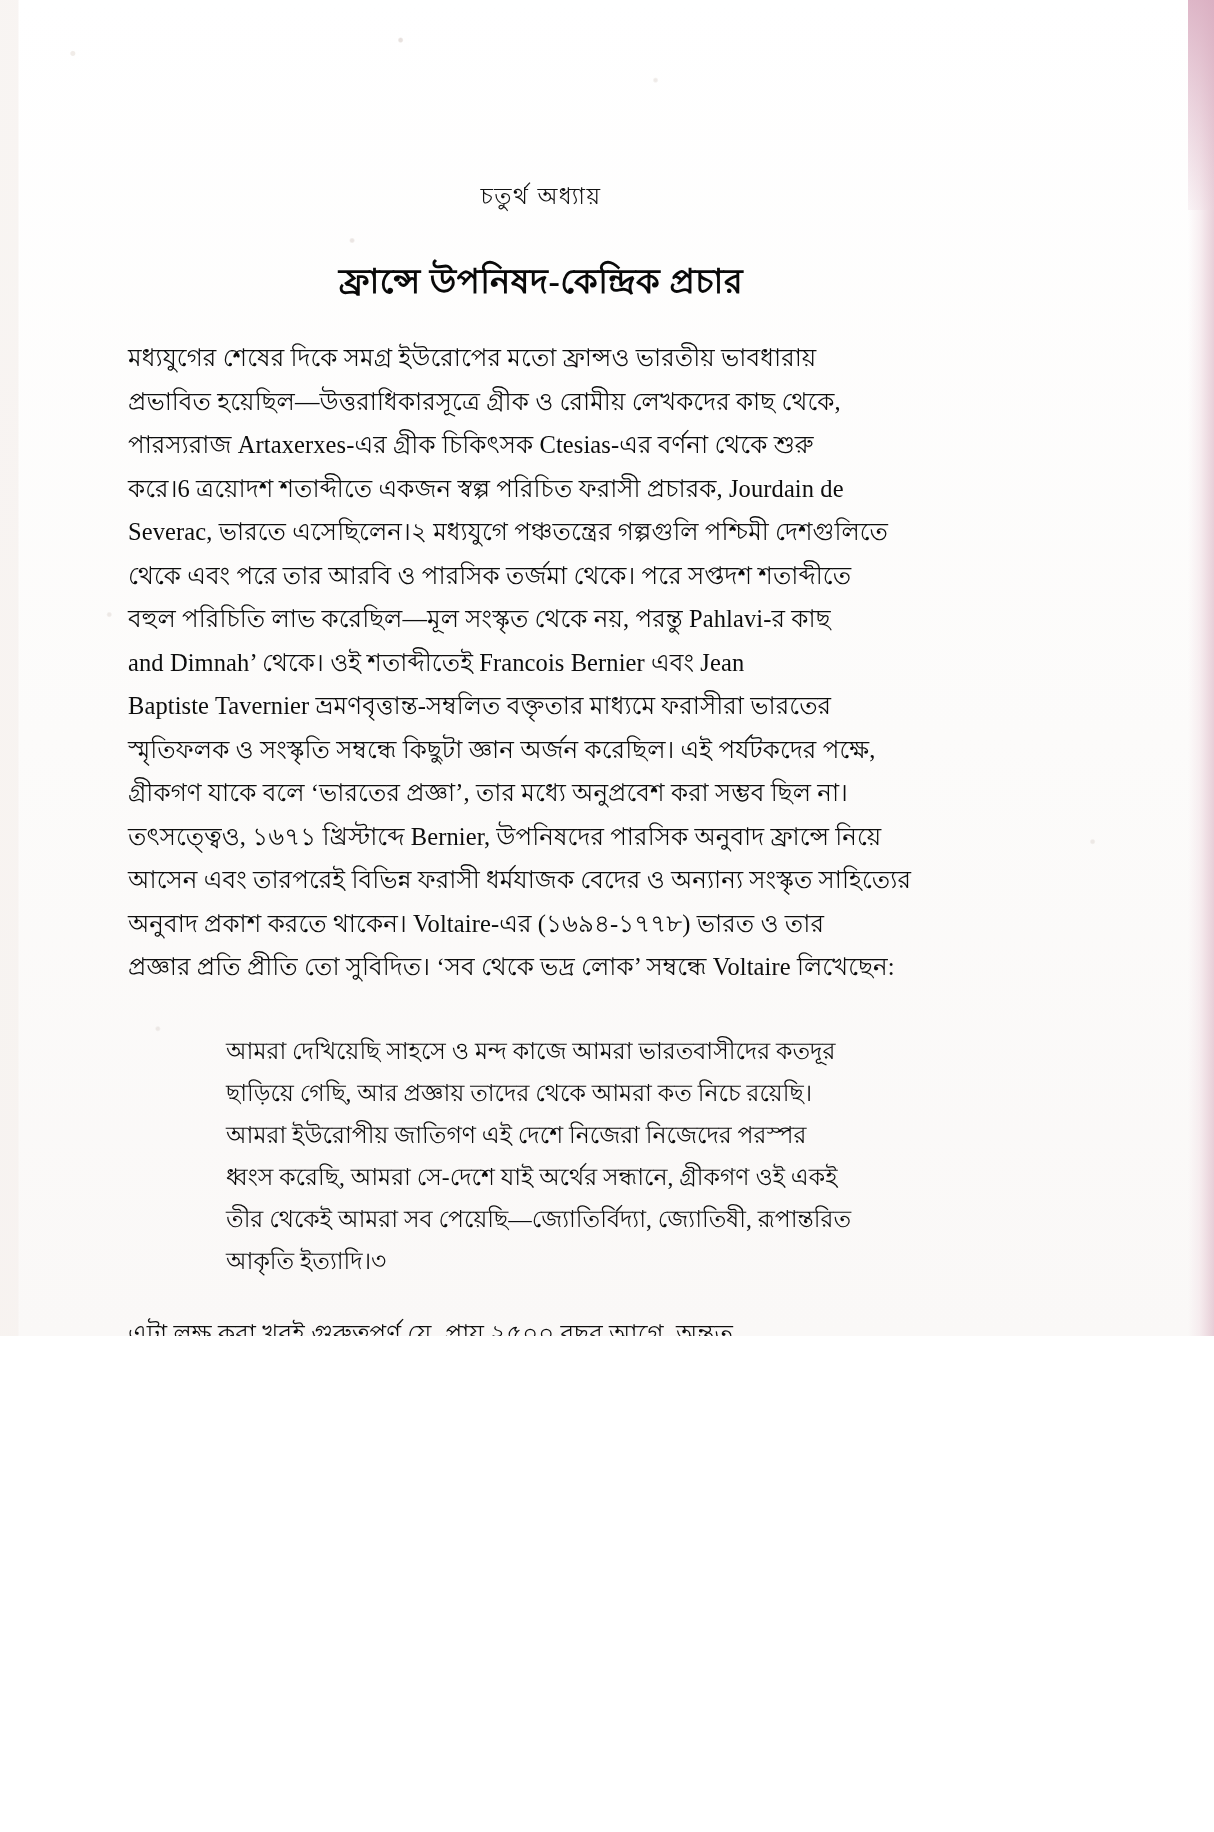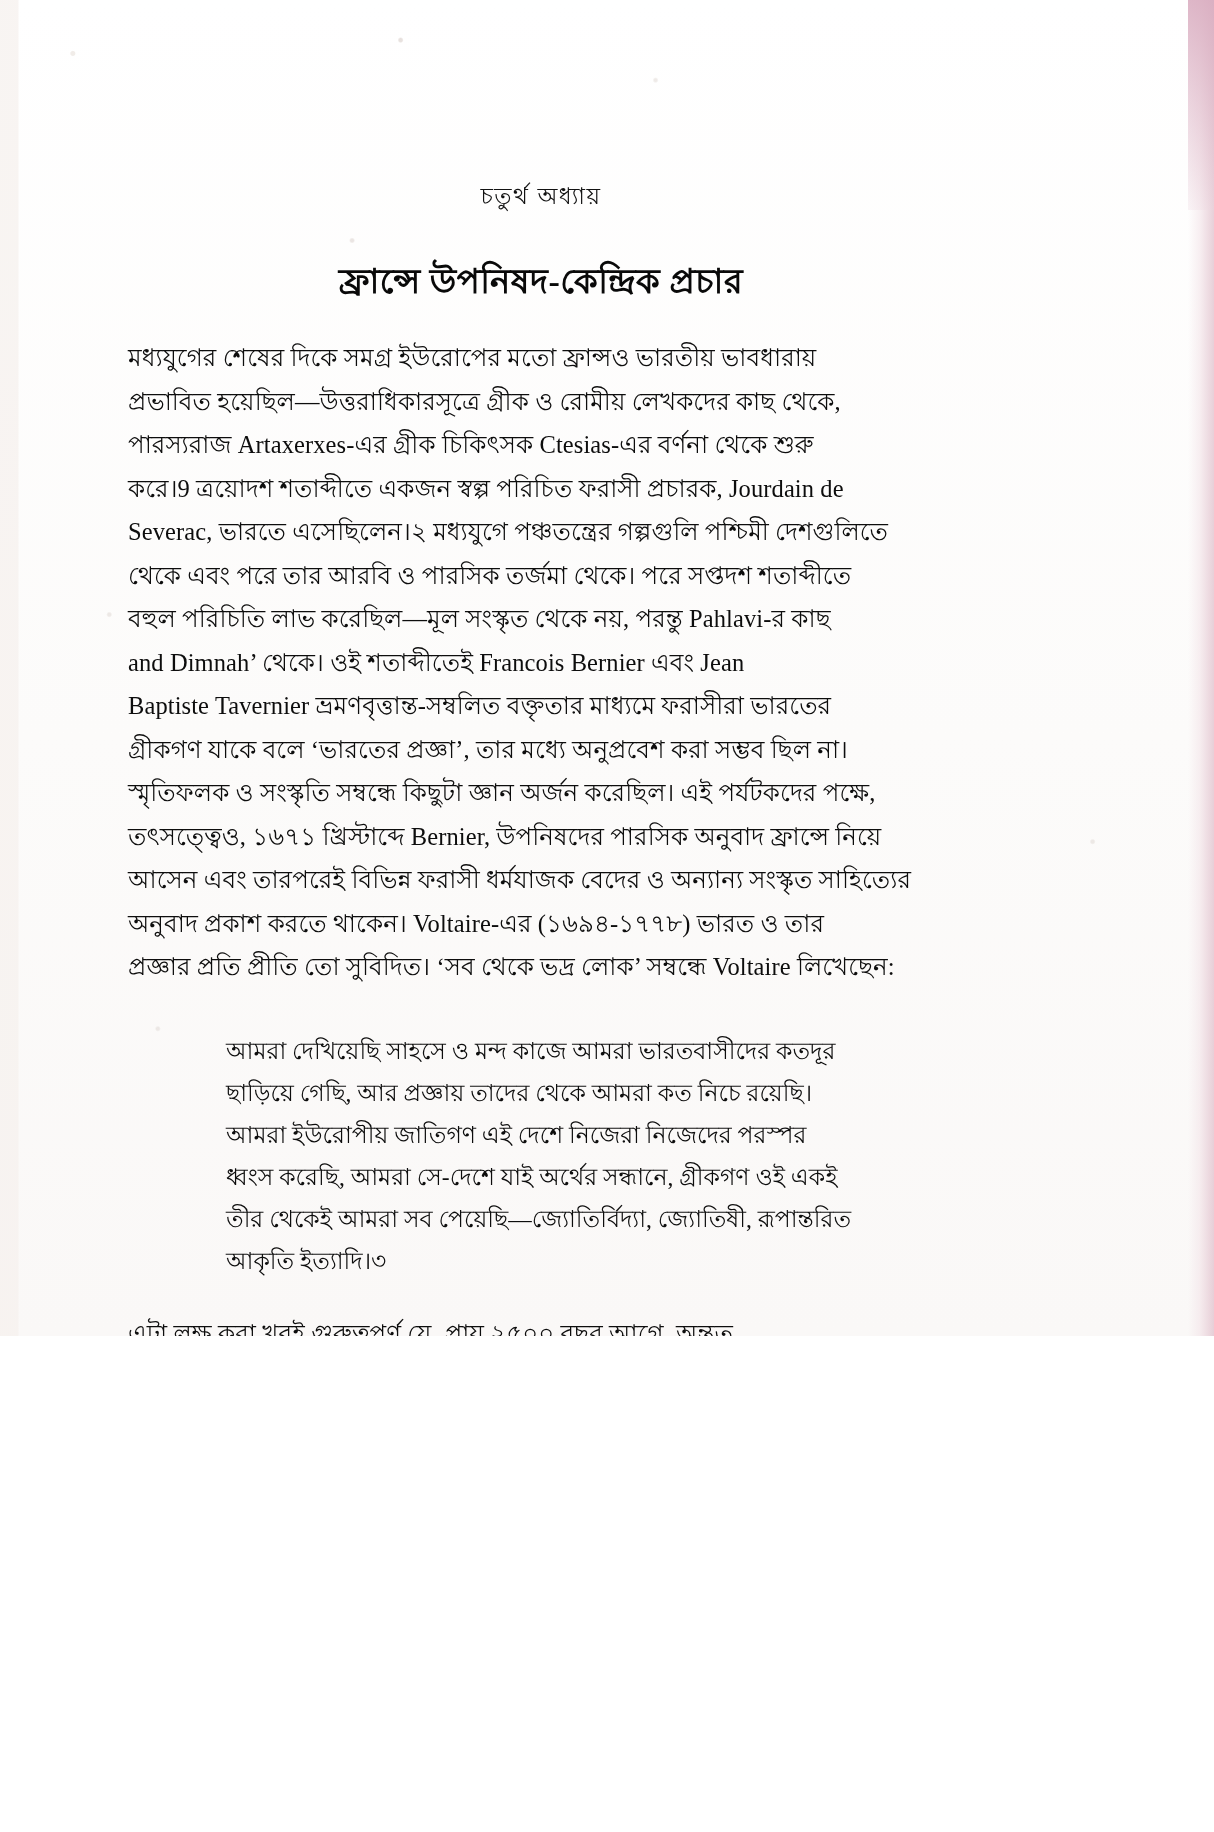--- a/index.html
+++ b/index.html
@@ -115,28 +115,28 @@
   <div class="content">
 
     <div class="chapter-label">চতুর্থ অধ্যায়</div>
 
     <h1 class="chapter-title">ফ্রান্সে উপনিষদ-কেন্দ্রিক প্রচার</h1>
 
     <div class="body-block">
       <div class="para-line lead">মধ্যযুগের শেষের দিকে সমগ্র ইউরোপের মতো ফ্রান্সও ভারতীয় ভাবধারায়</div>
       <div class="para-line">প্রভাবিত হয়েছিল—উত্তরাধিকারসূত্রে গ্রীক ও রোমীয় লেখকদের কাছ থেকে,</div>
       <div class="para-line">পারস্যরাজ Artaxerxes-এর গ্রীক চিকিৎসক Ctesias-এর বর্ণনা থেকে শুরু</div>
-      <div class="para-line">করে।9 ত্রয়োদশ শতাব্দীতে একজন স্বল্প পরিচিত ফরাসী প্রচারক, Jourdain de</div>
+      <div class="para-line">করে।6 ত্রয়োদশ শতাব্দীতে একজন স্বল্প পরিচিত ফরাসী প্রচারক, Jourdain de</div>
       <div class="para-line">Severac, ভারতে এসেছিলেন।২ মধ্যযুগে পঞ্চতন্ত্রের গল্পগুলি পশ্চিমী দেশগুলিতে</div>
       <div class="para-line">থেকে এবং পরে তার আরবি ও পারসিক তর্জমা থেকে। পরে সপ্তদশ শতাব্দীতে</div>
       <div class="para-line">বহুল পরিচিতি লাভ করেছিল—মূল সংস্কৃত থেকে নয়, পরন্তু Pahlavi-র কাছ</div>
       <div class="para-line">and Dimnah’ থেকে। ওই শতাব্দীতেই Francois Bernier এবং Jean</div>
       <div class="para-line">Baptiste Tavernier ভ্রমণবৃত্তান্ত-সম্বলিত বক্তৃতার মাধ্যমে ফরাসীরা ভারতের</div>
+      <div class="para-line">স্মৃতিফলক ও সংস্কৃতি সম্বন্ধে কিছুটা জ্ঞান অর্জন করেছিল। এই পর্যটকদের পক্ষে,</div>
       <div class="para-line">গ্রীকগণ যাকে বলে ‘ভারতের প্রজ্ঞা’, তার মধ্যে অনুপ্রবেশ করা সম্ভব ছিল না।</div>
-      <div class="para-line">স্মৃতিফলক ও সংস্কৃতি সম্বন্ধে কিছুটা জ্ঞান অর্জন করেছিল। এই পর্যটকদের পক্ষে,</div>
       <div class="para-line">তৎসত্ত্বেও, ১৬৭১ খ্রিস্টাব্দে Bernier, উপনিষদের পারসিক অনুবাদ ফ্রান্সে নিয়ে</div>
       <div class="para-line">আসেন এবং তারপরেই বিভিন্ন ফরাসী ধর্মযাজক বেদের ও অন্যান্য সংস্কৃত সাহিত্যের</div>
       <div class="para-line">অনুবাদ প্রকাশ করতে থাকেন। Voltaire-এর (১৬৯৪-১৭৭৮) ভারত ও তার</div>
       <div class="para-line">প্রজ্ঞার প্রতি প্রীতি তো সুবিদিত। ‘সব থেকে ভদ্র লোক’ সম্বন্ধে Voltaire লিখেছেন:</div>
     </div>
 
     <blockquote class="quote-block">
       <div class="quote-line">আমরা দেখিয়েছি সাহসে ও  মন্দ কাজে আমরা ভারতবাসীদের কতদূর</div>
       <div class="quote-line">ছাড়িয়ে গেছি, আর প্রজ্ঞায় তাদের থেকে আমরা কত নিচে রয়েছি।</div>
       <div class="quote-line">আমরা ইউরোপীয় জাতিগণ এই দেশে নিজেরা নিজেদের পরস্পর</div>

